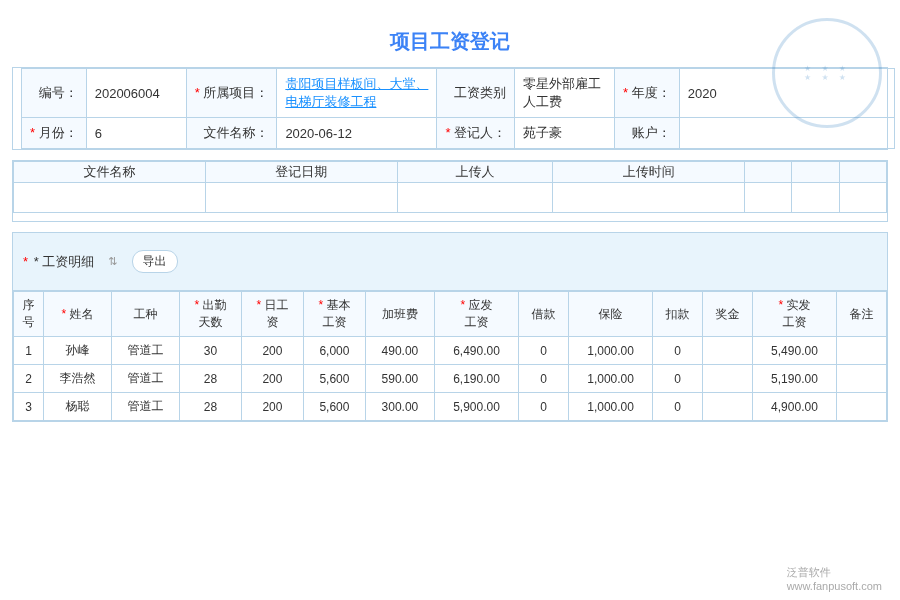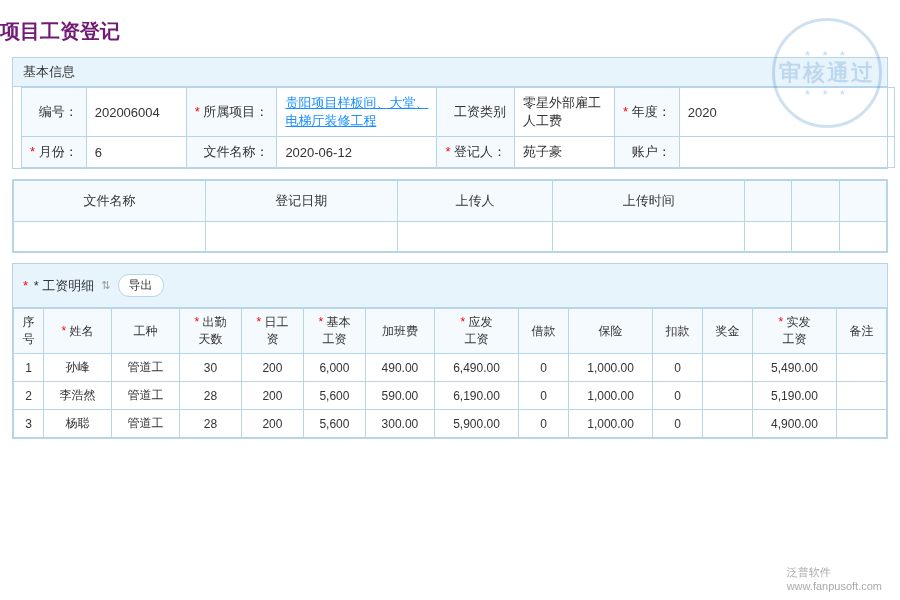--- a/index.html
+++ b/index.html
@@ -7,24 +7,25 @@
       font-family: "Microsoft YaHei", SimSun, Arial, sans-serif;
       font-size: 13px;
       background: #fff;
       color: #333;
       width: 900px;
       min-height: 600px;
       position: relative;
       overflow: hidden;
     }
     .page-title {
+      text-align: center;
       font-size: 20px;
       font-weight: bold;
-      padding: 18px 0 12px;
-      color: #701a75;
+      padding: 28px 0 12px;
+      color: #3b82f6;
     }
     .section {
       border: 1px solid #b8d4e8;
       margin: 0 12px 10px;
       background: #fff;
     }
     .section-header {
       background: #e8f4fc;
       padding: 5px 10px;
       font-size: 13px;
@@ -67,41 +68,41 @@
     .attachment-area {
       min-height: 60px;
     }
     .attach-table {
       width: 100%;
       border-collapse: collapse;
     }
     .attach-table th {
       background: #f5faff;
       border: 1px solid #b8d4e8;
-      padding: 11px 8px;
+      padding: 1px 8px;
       text-align: center;
       font-weight: normal;
       color: #333;
     }
     .attach-table td {
       border: 1px solid #b8d4e8;
       padding: 5px 8px;
       height: 30px;
     }
     .salary-section {
       border: 1px solid #b8d4e8;
       margin: 0 12px 10px;
     }
     .salary-header {
       background: #e8f4fc;
-      padding: 10px 10px;
+      padding: 17px 10px;
       border-bottom: 1px solid #b8d4e8;
       display: flex;
       align-items: center;
-      gap: 7px;
+      gap: 14px;
     }
     .salary-header .title {
       color: #333;
       font-size: 13px;
     }
     .salary-header .required { color: red; }
     .sort-icon {
       color: #999;
       font-size: 11px;
       cursor: pointer;
@@ -178,31 +179,27 @@
       font-size: 11px;
       margin-top: 39px;
     }
   </style>
 </head>
 <body>
 
 <div class="watermark">
   <div class="watermark-circle">
     <div class="watermark-star">★ ★ ★</div>
-    <div class="watermark-text-main">审核通过</div>
     <div class="watermark-star">★ ★ ★</div>
   </div>
 </div>
 
 <div class="page-title">项目工资登记</div>
 
 <div class="section">
-  <div class="section-header">
-    <span>基本信息</span>
-  </div>
   <table class="basic-info-table">
     <tbody>
         <tr>
       <td class="label-cell" style="width:60px">编号：</td>
       <td class="value-cell" style="width:100px">202006004</td>
       <td class="label-cell" style="width:80px"><span class="required">*</span> 所属项目：</td>
       <td class="value-cell" style="width:160px">
         <span class="value-link">贵阳项目样板间、大堂、电梯厅装修工程</span>
       </td>
       <td class="label-cell" style="width:70px">工资类别</td>

